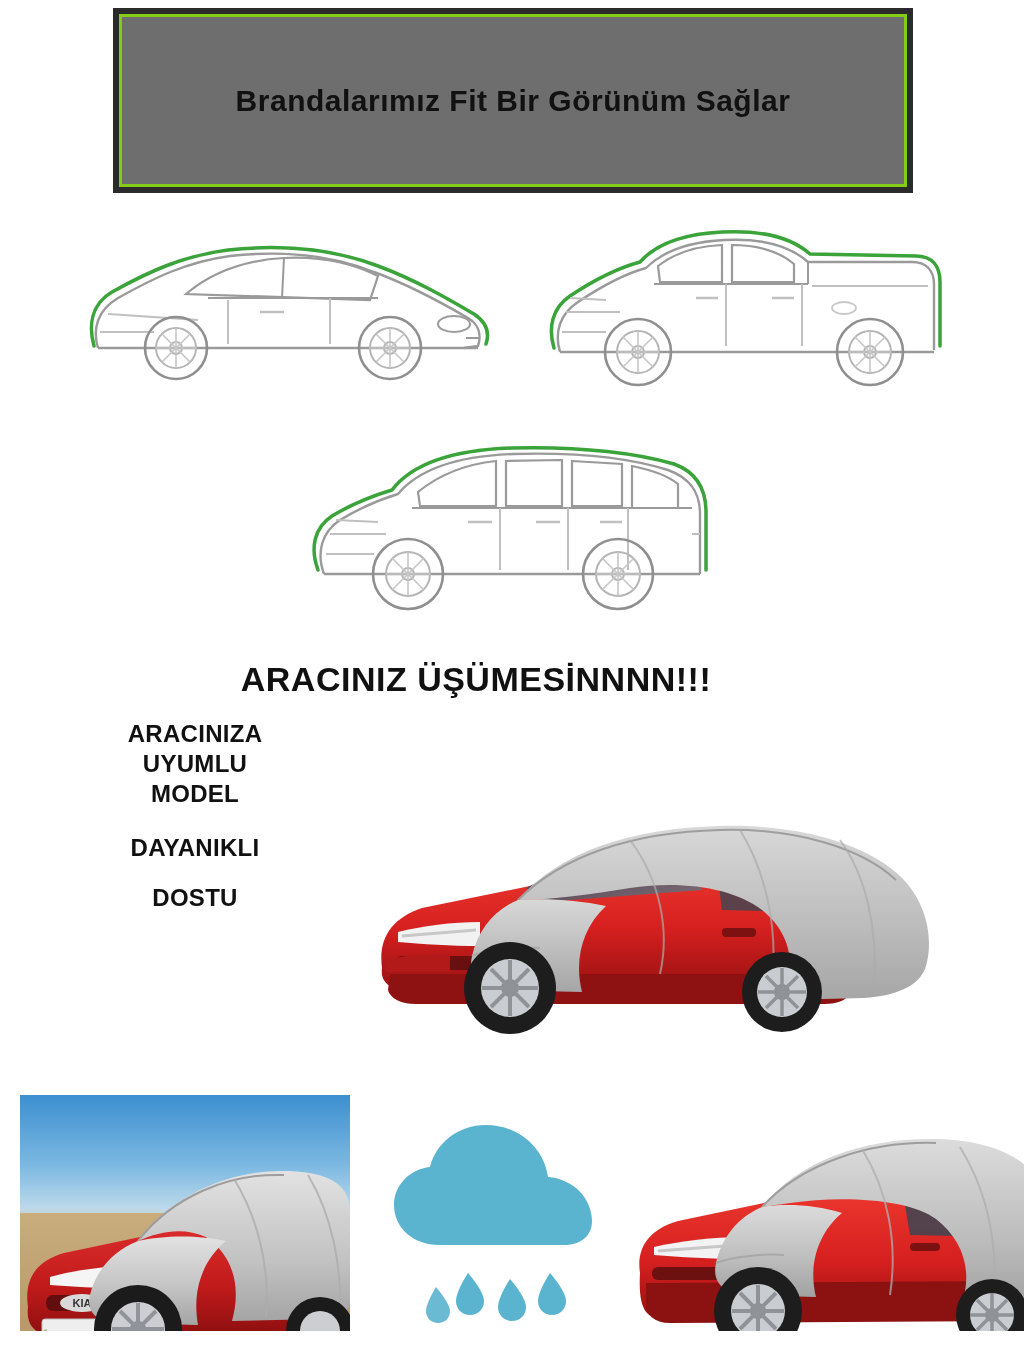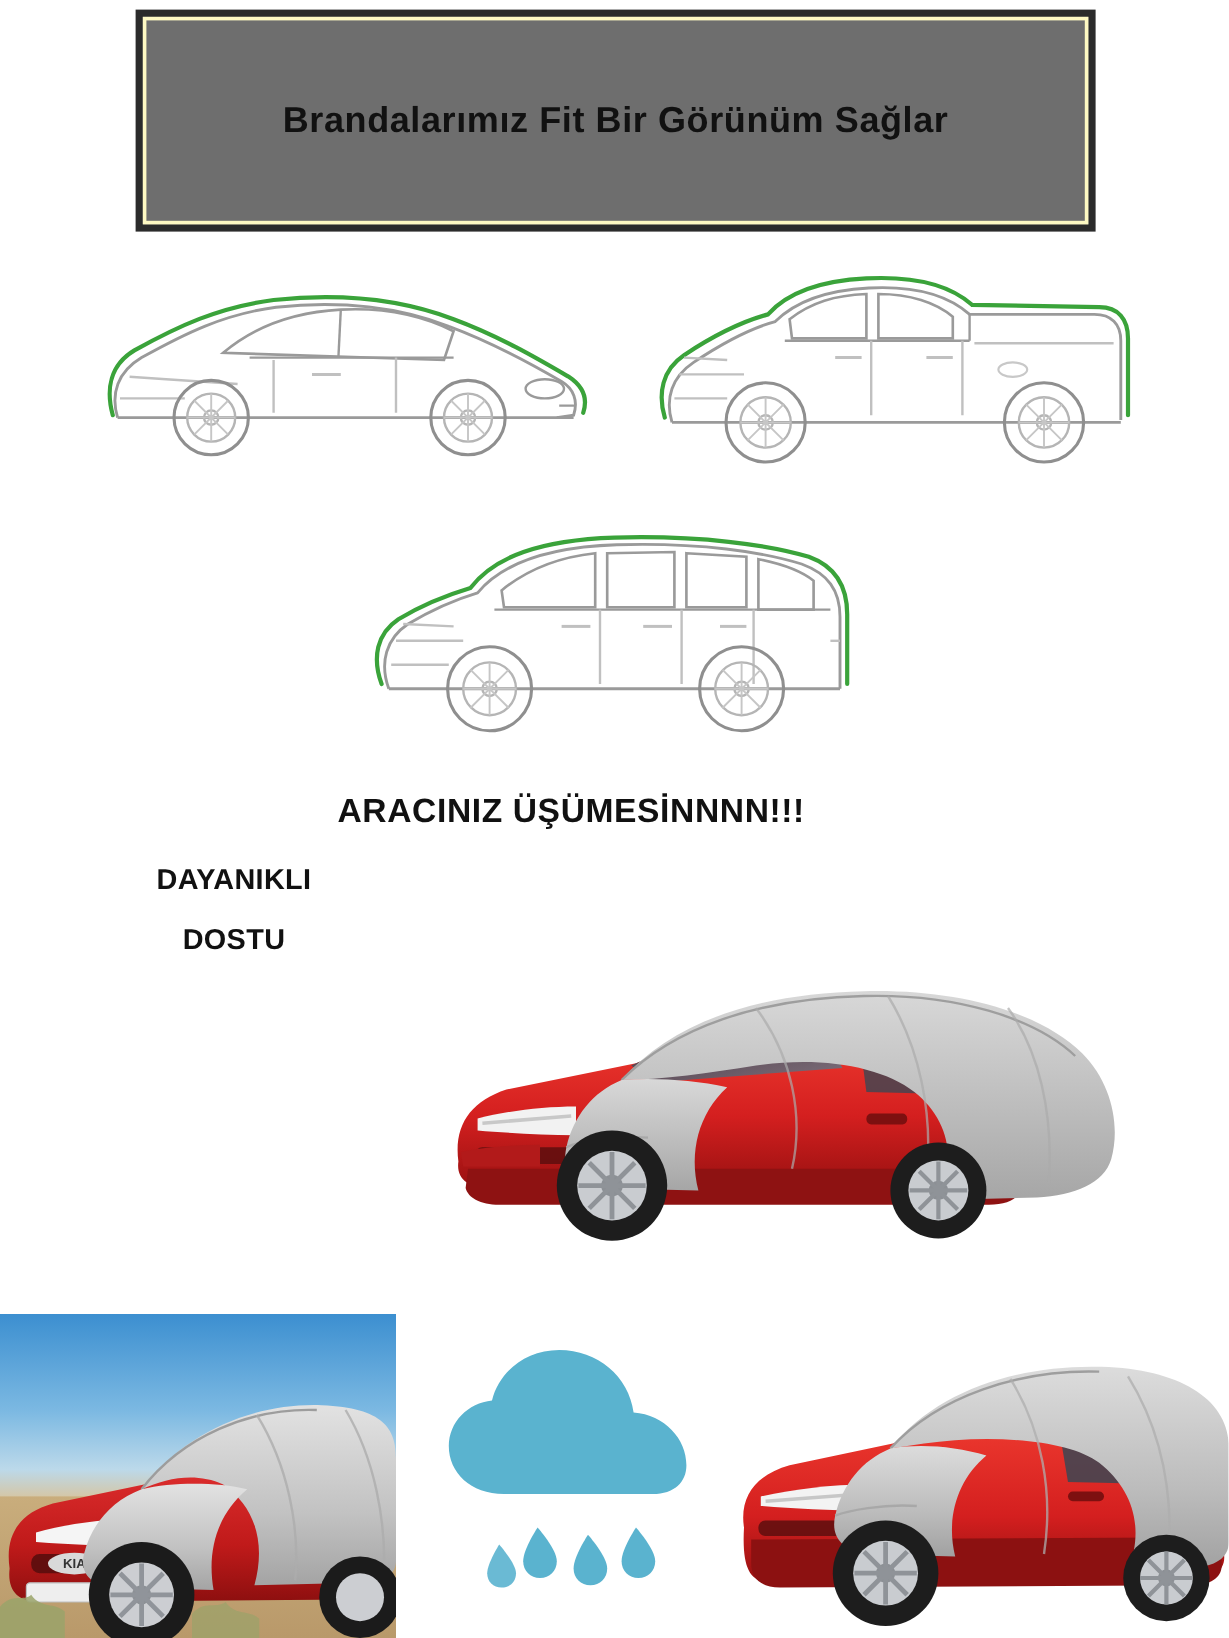--- a/index.html
+++ b/index.html
@@ -23,21 +23,21 @@
     width: 800px;
     height: 185px;
     background: #2b2b2b;
     padding: 6px;
     box-sizing: border-box;
   }
   .banner-inner {
     width: 100%;
     height: 100%;
     background: #6e6e6e;
-    border: 3px solid #fef9c3;
+    border: 3px solid #84cc16;
     box-sizing: border-box;
     display: flex;
     align-items: center;
     justify-content: center;
   }
   .banner-text {
     color: #111111;
     font-size: 30px;
     font-weight: bold;
     letter-spacing: 0.5px;
@@ -67,21 +67,21 @@
   }
   .veh-suv { left: 300px; top: 0px; position: absolute; }
 
   
   .slogan {
     position: absolute;
     left: 0;
     top: 660px;
     width: 832px;
     text-align: center;
-    font-size: 28px;
+    font-size: 34px;
     font-weight: bold;
     color: #111111;
     letter-spacing: 0.5px;
   }
   .slogan span { display: inline-block; transform: translateX(60px); }
 
   
   .features {
     position: absolute;
     left: 60px;
@@ -114,22 +114,23 @@
   .bottom {
     position: absolute;
     left: 0;
     top: 1095px;
     width: 1024px;
     height: 270px;
   }
   .bp {
     position: absolute;
     top: 0;
-    height: 270px;
+    height: 236px;
     overflow: hidden;
+    margin-left: 20px;
   }
   .bp-left { left: 0; width: 330px; }
   .bp-mid  { left: 330px; width: 280px; background: #ffffff; }
   .bp-right{ left: 610px; width: 414px; }
 
   .sky-photo {
     position: absolute;
     inset: 0;
     background: linear-gradient(#3c8fd0 0%, #7cb9e2 30%, #bcd9ea 48%, #d9c39a 58%, #cbb184 100%);
   }
@@ -266,20 +267,25 @@
       </g>
     </svg>
   </div>
 </div>
 
 <div class="slogan">
   <span>ARACINIZ ÜŞÜMESİNNNN!!!</span>
 </div>
 
 <div class="features">
+  <div class="feat-line multi">
+    <span>ARACINIZA</span>
+    <span class="l2">UYUMLU</span>
+    <span class="l3">MODEL</span>
+  </div>
   <div class="feat-line">DAYANIKLI</div>
   <div class="feat-line">DOSTU</div>
 </div>
 
 <div class="hero">
   <svg width="630" height="290" viewBox="0 0 630 290">
     <defs>
       <linearGradient id="coverG" x1="0" y1="0" x2="0" y2="1">
         <stop offset="0%" stop-color="#d8d8d8"></stop>
         <stop offset="55%" stop-color="#bdbdbd"></stop>

